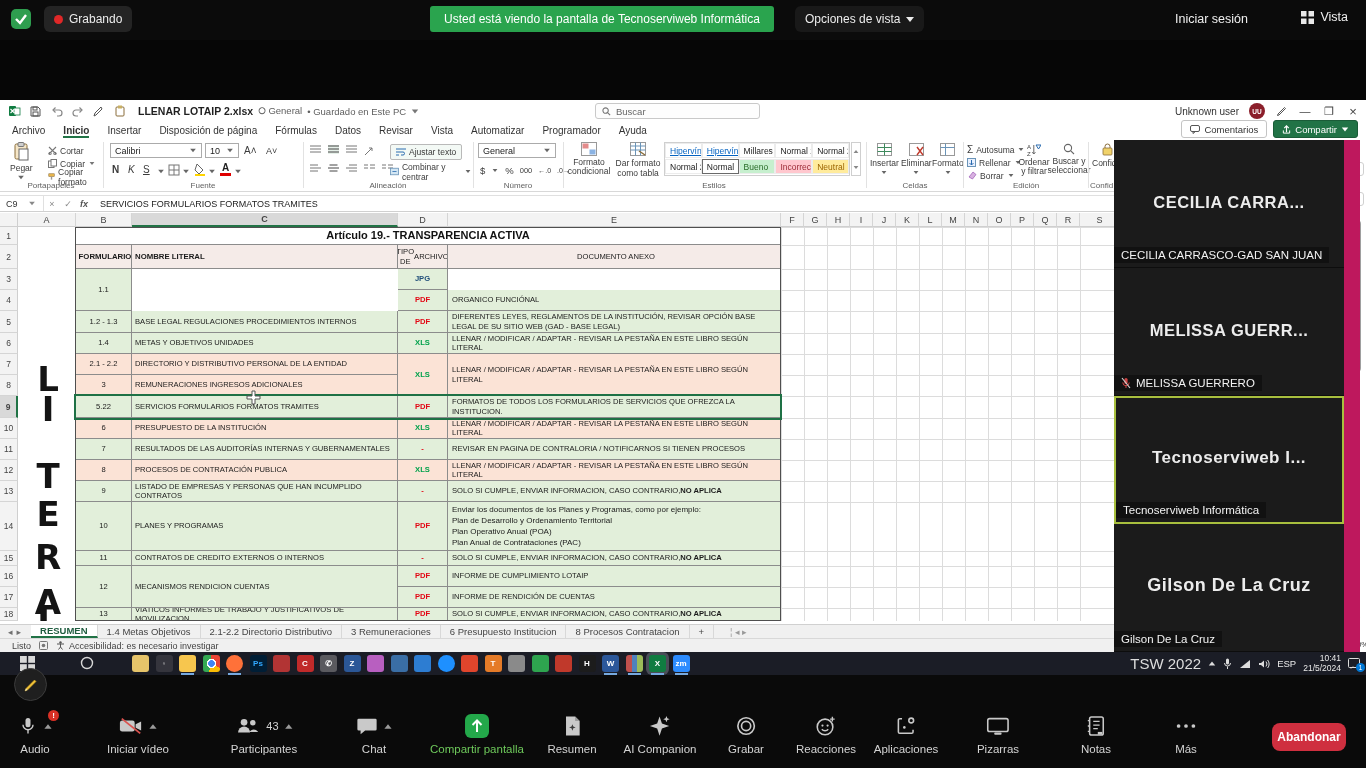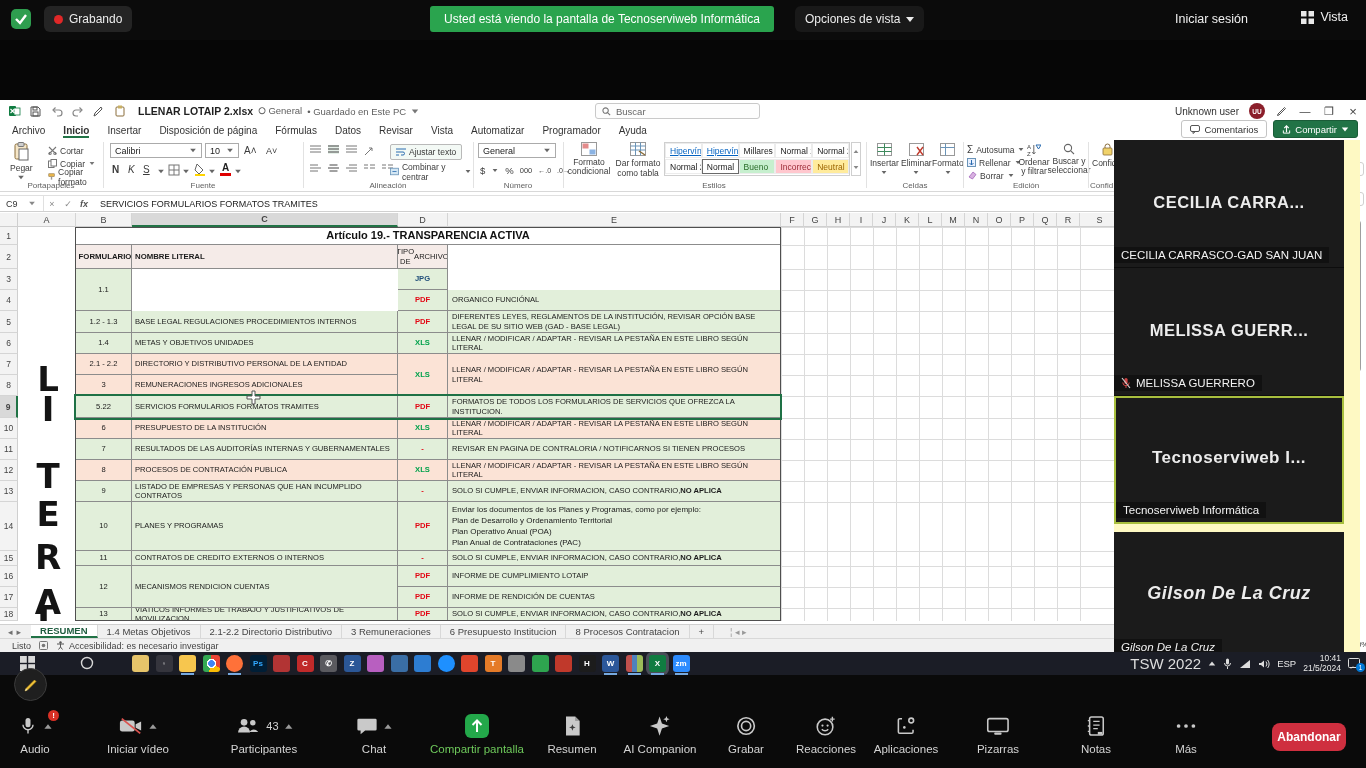--- a/index.html
+++ b/index.html
@@ -74,21 +74,21 @@
   .tabarrow{color:#707070;margin-left:8px;font-size:9px}
   #sheet-tabs{display:flex;height:100%;margin-left:10px}
   .stab{display:flex;align-items:center;padding:0 9px;border-right:1px solid #d8d8d8;height:100%}
   .stab.active{background:#fff;font-weight:bold;color:#1f5c3f;border-bottom:2px solid #217346}
   #statusbar{position:absolute;left:0;top:538px;width:1114px;height:14px;background:#f0f0f0;border-top:1px solid #d8d8d8;display:flex;align-items:center;gap:8px;font-size:9px;color:#444;padding-left:12px}
   
   #rstrip{position:absolute;left:1346px;top:140px;width:20px;height:512px;background:#fff;z-index:2;border-left:1px solid #e4e4e4}
   .stripchip{position:absolute;left:3px;width:14px;height:14px;border:1px solid #d0d0d0;border-radius:3px;color:#666;display:flex;align-items:center;justify-content:center;background:#fff}
   #vthumb{position:absolute;left:6px;width:8px;border-radius:4px;background:#9e9e9e}
   
-  #panel{position:absolute;left:1114px;top:140px;width:246px;height:512px;background:#fef9c3;z-index:3}
+  #panel{position:absolute;left:1114px;top:140px;width:246px;height:512px;background:#be185d;z-index:3}
   .ptile{position:absolute;left:0;width:230px;height:128px;background:#1b1b1b;border-bottom:1px solid #0d0d0d;overflow:hidden}
   .ptile.active{border:2px solid #a8bf3e}
   .pname{position:absolute;left:0;right:0;top:50%;transform:translateY(-60%);text-align:center;color:#ececec;font-weight:bold;letter-spacing:.5px}
   .plabel{position:absolute;left:0;bottom:4px;background:rgba(10,10,10,.55);color:#f2f2f2;font-size:11.5px;padding:2px 7px;display:flex;align-items:center;gap:5px;white-space:nowrap}
   
   #taskbar{position:absolute;left:0;top:652px;width:1366px;height:23px;background:#1b1d26;z-index:5;display:flex;align-items:center}
   #task-icons{position:absolute;left:132px;top:0;height:23px;display:flex;align-items:center;gap:6.5px}
   .ticon{width:17px;height:17px;border-radius:3px;display:flex;align-items:center;justify-content:center;font-size:8px;font-weight:bold;color:#fff;position:relative;flex:0 0 auto}
   .ticon.running:after{content:"";position:absolute;bottom:-3px;left:2px;right:2px;height:2px;background:#76a9e0}
   .ticon.activeapp{box-shadow:0 0 0 3px #4a4d58;background-clip:padding-box}
@@ -592,20 +592,21 @@
           <div style="position: absolute; left: 763px; top: 360px; width: 339px; height: 1px; background: rgb(220, 220, 220);"></div>
           <div style="position: absolute; left: 763px; top: 381px; width: 339px; height: 1px; background: rgb(220, 220, 220);"></div>
           <div class="cell cB title" style="left: 58px; top: 0px; width: 705px; height: 18px; background: rgb(255, 255, 255);">Artículo 19.- TRANSPARENCIA ACTIVA</div>
           <div class="cell cB th" style="padding-left: 3px; left: 58px; top: 18px; width: 56px; height: 24px; background: rgb(245, 235, 232);">FORMULARIO</div>
           <div class="cell cC th" style="padding-left: 3px; left: 114px; top: 18px; width: 266px; height: 24px; background: rgb(245, 235, 232);">NOMBRE LITERAL</div>
           <div class="cell cD thc" style="left: 380px; top: 18px; width: 50px; height: 24px; background: rgb(245, 235, 232);">
             <span>TIPO DE</span>
             <br>
             <span>ARCHIVO</span>
           </div>
+          <div class="cell cE thc" style="left: 430px; top: 18px; width: 333px; height: 24px; background: rgb(245, 235, 232);">DOCUMENTO ANEXO</div>
           <div class="cell cB" style="left: 58px; top: 42px; width: 56px; height: 42px; background: rgb(226, 239, 218);">1.1</div>
           <div class="cell cD" style="left: 380px; top: 42px; width: 50px; height: 21px; background: rgb(226, 239, 218); color: rgb(31, 78, 121); font-weight: bold;">JPG</div>
           <div class="cell cD" style="left: 380px; top: 63px; width: 50px; height: 21px; background: rgb(226, 239, 218); color: rgb(227, 6, 19); font-weight: bold;">PDF</div>
           <div class="cell cE" style="left: 430px; top: 63px; width: 333px; height: 21px; background: rgb(226, 239, 218);">ORGANICO FUNCIÓNAL</div>
           <div class="cell cB" style="left: 58px; top: 84px; width: 56px; height: 22px; background: rgb(226, 239, 218);">1.2 - 1.3</div>
           <div class="cell cC" style="left: 114px; top: 84px; width: 266px; height: 22px; background: rgb(226, 239, 218);">BASE LEGAL REGULACIONES PROCEDIMIENTOS INTERNOS</div>
           <div class="cell cD" style="left: 380px; top: 84px; width: 50px; height: 22px; background: rgb(226, 239, 218); color: rgb(227, 6, 19); font-weight: bold;">PDF</div>
           <div class="cell cE" style="left: 430px; top: 84px; width: 333px; height: 22px; background: rgb(226, 239, 218);">DIFERENTES LEYES, REGLAMENTOS DE LA INSTITUCIÓN, REVISAR OPCIÓN BASE LEGAL DE SU SITIO WEB (GAD - BASE LEGAL)</div>
           <div class="cell cB" style="left: 58px; top: 106px; width: 56px; height: 21px; background: rgb(226, 239, 218);">1.4</div>
           <div class="cell cC" style="left: 114px; top: 106px; width: 266px; height: 21px; background: rgb(226, 239, 218);">METAS Y OBJETIVOS UNIDADES</div>
@@ -735,21 +736,21 @@
           </svg>
           <span>MELISSA GUERRERO</span>
         </div>
       </div>
       <div class="ptile active" style="top: 256px;">
         <div class="pname" style="font-size: 17px;">Tecnoserviweb I...</div>
         <div class="plabel">
           <span>Tecnoserviweb Informática</span>
         </div>
       </div>
-      <div class="ptile" style="top: 392px; font-style: italic;">
+      <div class="ptile" style="top: 384px;">
         <div class="pname" style="font-size: 18px;">Gilson De La Cruz</div>
         <div class="plabel">
           <span>Gilson De La Cruz</span>
         </div>
       </div>
     </div>
 
   <div id="taskbar">
     <div class="abs" style="left:20px;top:4px">
       <svg width="15" height="15" viewBox="0 0 15 15">

